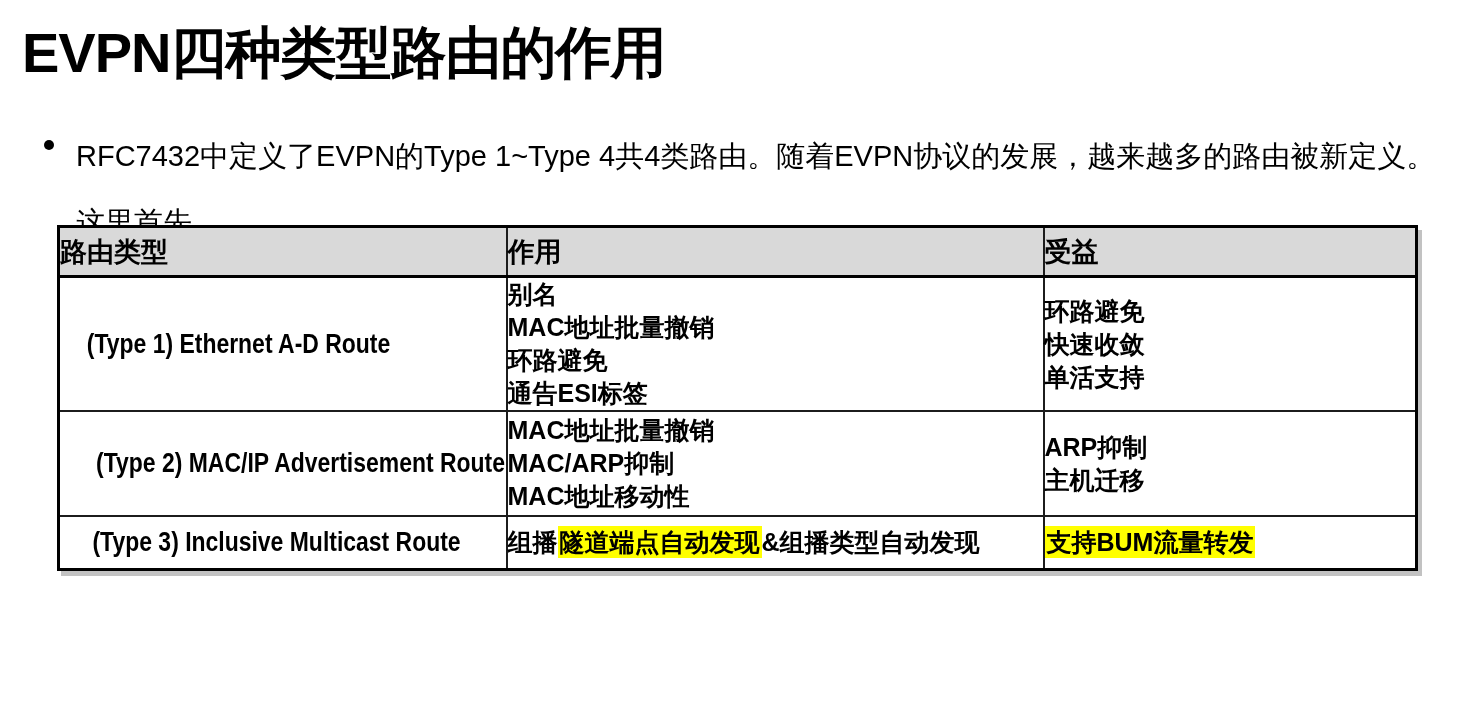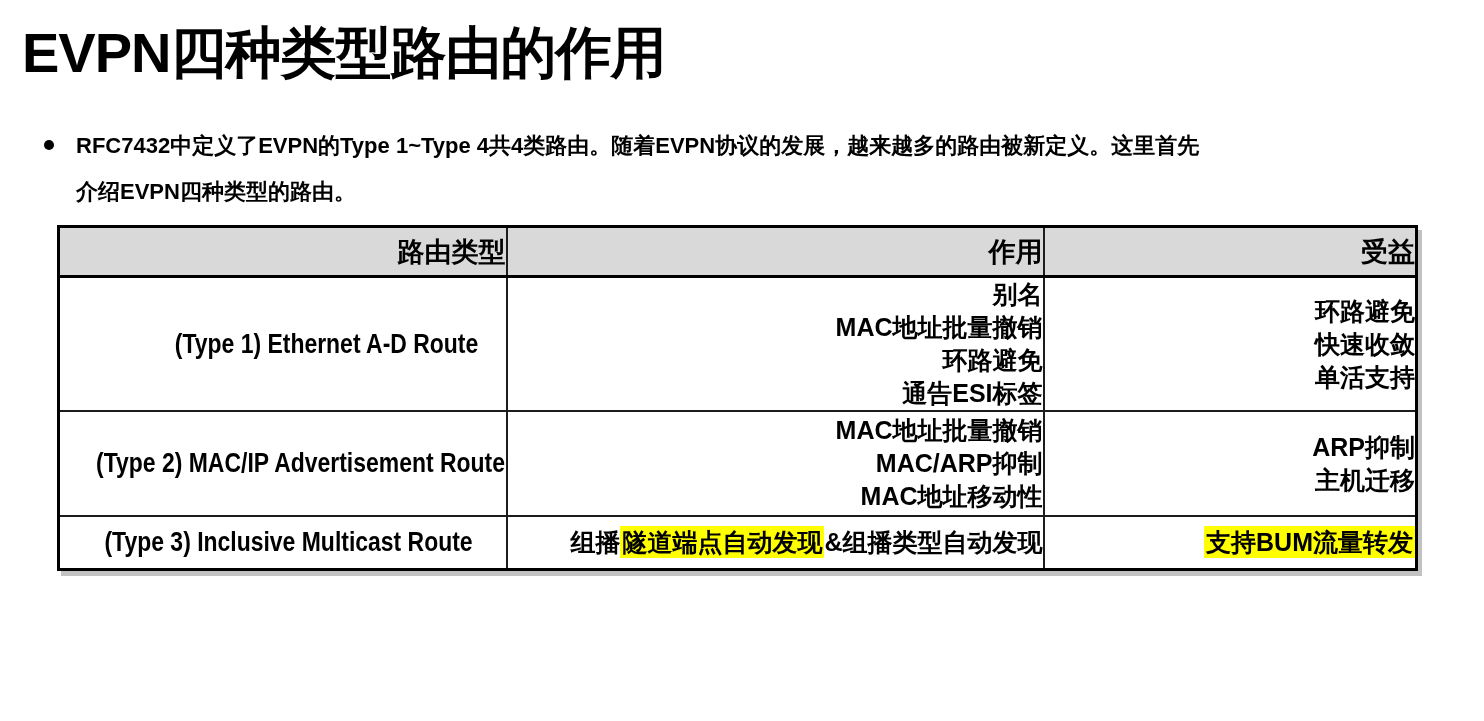--- a/index.html
+++ b/index.html
@@ -24,34 +24,34 @@
     font-size:56px;font-weight:800;letter-spacing:-1px;
     white-space:nowrap;
   }
 
   
   .bullet{position:absolute;left:44px;top:123px;width:1410px;display:flex;}
   .dot{
     width:10px;height:10px;border-radius:50%;background:#000;
     margin-top:17px;margin-right:22px;flex:0 0 auto;
   }
-  .bullet-lines{font-size:22px;font-weight:bold;line-height:46px;}
+  .bullet-lines{font-size:29px;font-weight:normal;line-height:66px;}
 
   
   table.routes{
     position:absolute;left:57px;top:225px;width:1358px;
     border-collapse:collapse;table-layout:fixed;
     border:3px solid var(--table-border);
     box-shadow:4px 5px 0 #c2c2c2;
     background:#fff;
   }
   col.c1{width:448px;} col.c2{width:537px;} col.c3{width:373px;}
   th,td{
     border:2px solid #1c1c1c;
-    text-align:right;vertical-align:middle;
+    text-align:left;vertical-align:middle;
     color:var(--text);
   }
   thead th{
     background:var(--header-bg);
     font-size:27px;font-weight:bold;
     border-bottom:3px solid var(--table-border);
   }
   tr.hdr{height:50px;}
   tr.r1{height:133px;}
   tr.r2{height:105px;}

